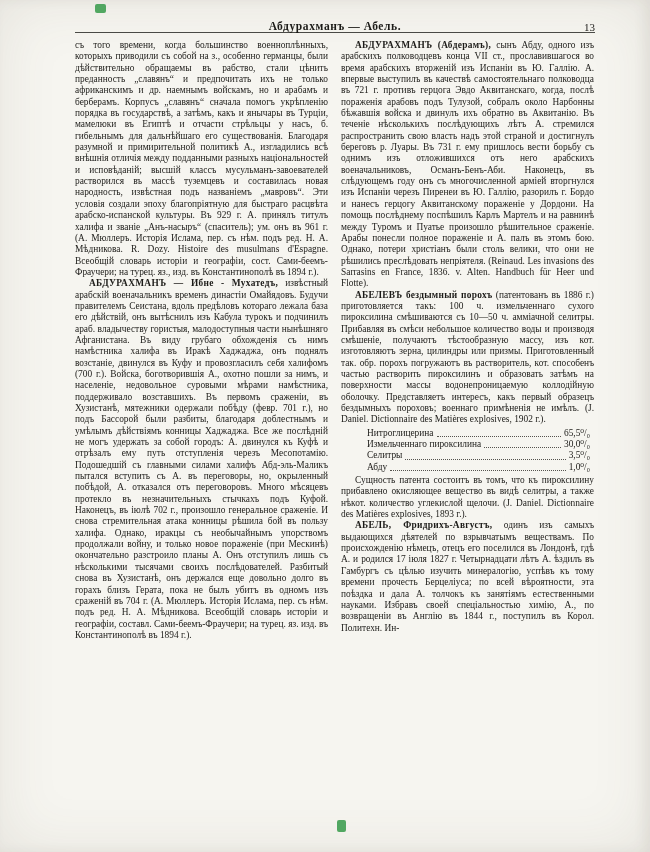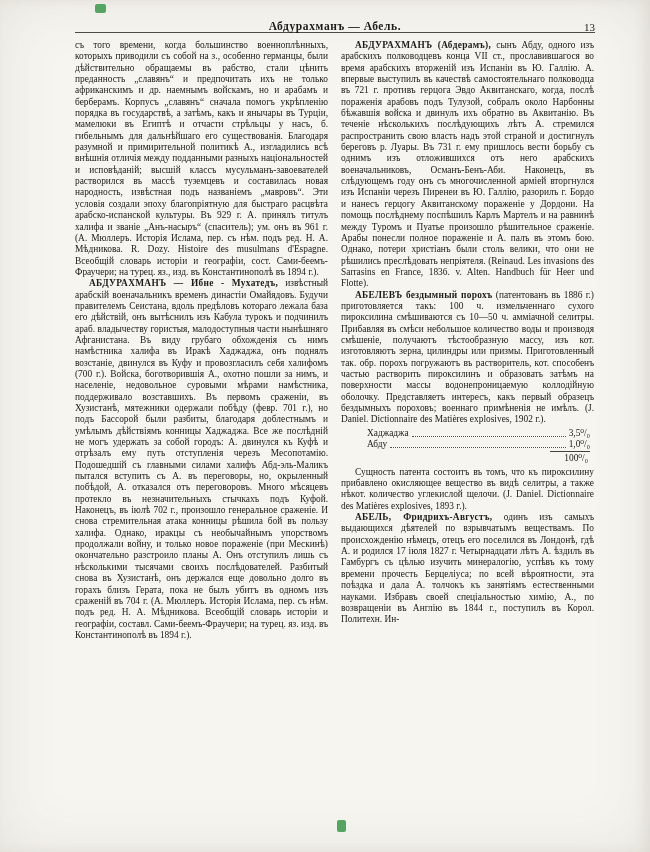--- a/index.html
+++ b/index.html
@@ -98,31 +98,38 @@
     <div class="col">
       <p><b class="hw">АБДУРАХМАНЪ (Абдерамъ),</b>
         <span>сынъ Абду, одного изъ арабскихъ полководцевъ конца VII ст., прославившагося во время арабскихъ вторженій изъ Испаніи въ Ю. Галлію. А. впервые выступилъ въ качествѣ самостоятельнаго полководца въ 721 г. противъ герцога Эвдо Аквитанскаго, когда, послѣ пораженія арабовъ подъ Тулузой, собралъ около Нарбонны бѣжавшія войска и двинулъ ихъ обратно въ Аквитанію. Въ теченіе нѣсколькихъ послѣдующихъ лѣтъ А. стремился распространить свою власть надъ этой страной и достигнулъ береговъ р. Луары. Въ 731 г. ему пришлось вести борьбу съ однимъ изъ отложившихся отъ него арабскихъ военачальниковъ, Османъ-Бенъ-Аби. Наконецъ, въ слѣдующемъ году онъ съ многочисленной арміей вторгнулся изъ Испаніи черезъ Пиренеи въ Ю. Галлію, разорилъ г. Бордо и нанесъ герцогу Аквитанскому пораженіе у Дордони. На помощь послѣднему поспѣшилъ Карлъ Мартелъ и на равнинѣ между Туромъ и Пуатье произошло рѣшительное сраженіе. Арабы понесли полное пораженіе и А. палъ въ этомъ бою. Однако, потери христіанъ были столь велики, что они не рѣшились преслѣдовать непріятеля. (Reinaud. Les invasions des Sarrasins en France, 1836. v. Alten. Handbuch für Heer und Flotte).</span></p>
 
       <p><b class="hw">АБЕЛЕВЪ бездымный порохъ</b>
         <span>(патентованъ въ 1886 г.) приготовляется такъ: 100 ч. измельченнаго сухого пироксилина смѣшиваются съ 10—50 ч. амміачной селитры. Прибавляя въ смѣси небольшое количество воды и производя смѣшеніе, получаютъ тѣстообразную массу, изъ кот. изготовляютъ зерна, цилиндры или призмы. Приготовленный так. обр. порохъ погружаютъ въ растворитель, кот. способенъ частью растворить пироксилинъ и образовать затѣмъ на поверхности массы водонепроницаемую коллодійную оболочку. Представляетъ интересъ, какъ первый образецъ бездымныхъ пороховъ; военнаго примѣненія не имѣлъ. (J. Daniel. Dictionnaire des Matières explosives, 1902 г.).</span></p>
 
 
       <div class="comp-table">
         <div class="comp-row">
-          <span class="label">Хаджаджа</span>
+          <span class="label">Нитроглицерина</span>
+          <span class="leader"></span>
+          <span class="value">65,5⁰/₀</span>
+        </div>
+        <div class="comp-row">
+          <span class="label">Измельченнаго пироксилина</span>
+          <span class="leader"></span>
+          <span class="value">30,0⁰/₀</span>
+        </div>
+        <div class="comp-row">
+          <span class="label">Селитры</span>
           <span class="leader"></span>
           <span class="value">3,5⁰/₀</span>
         </div>
         <div class="comp-row">
           <span class="label">Абду</span>
           <span class="leader"></span>
           <span class="value">1,0⁰/₀</span>
-        </div>
-        <div class="total-row">
-          <span class="value">100⁰/₀</span>
         </div>
       </div>
 
       <p>Сущность патента состоитъ въ томъ, что къ пироксилину прибавлено окисляющее вещество въ видѣ селитры, а также нѣкот. количество углекислой щелочи. (J. Daniel. Dictionnaire des Matières explosives, 1893 г.).</p>
 
       <p><b class="hw">АБЕЛЬ, Фридрихъ-Августъ,</b>
         <span>одинъ изъ самыхъ выдающихся дѣятелей по взрывчатымъ веществамъ. По происхожденію нѣмецъ, отецъ его поселился въ Лондонѣ, гдѣ А. и родился 17 іюля 1827 г. Четырнадцати лѣтъ А. ѣздилъ въ Гамбургъ съ цѣлью изучить минералогію, успѣвъ къ тому времени прочесть Берцеліуса; по всей вѣроятности, эта поѣздка и дала А. толчокъ къ занятіямъ естественными науками. Избравъ своей спеціальностью химію, А., по возвращеніи въ Англію въ 1844 г., поступилъ въ Корол. Политехн. Ин-</span></p>
     </div>
 
   </div>

